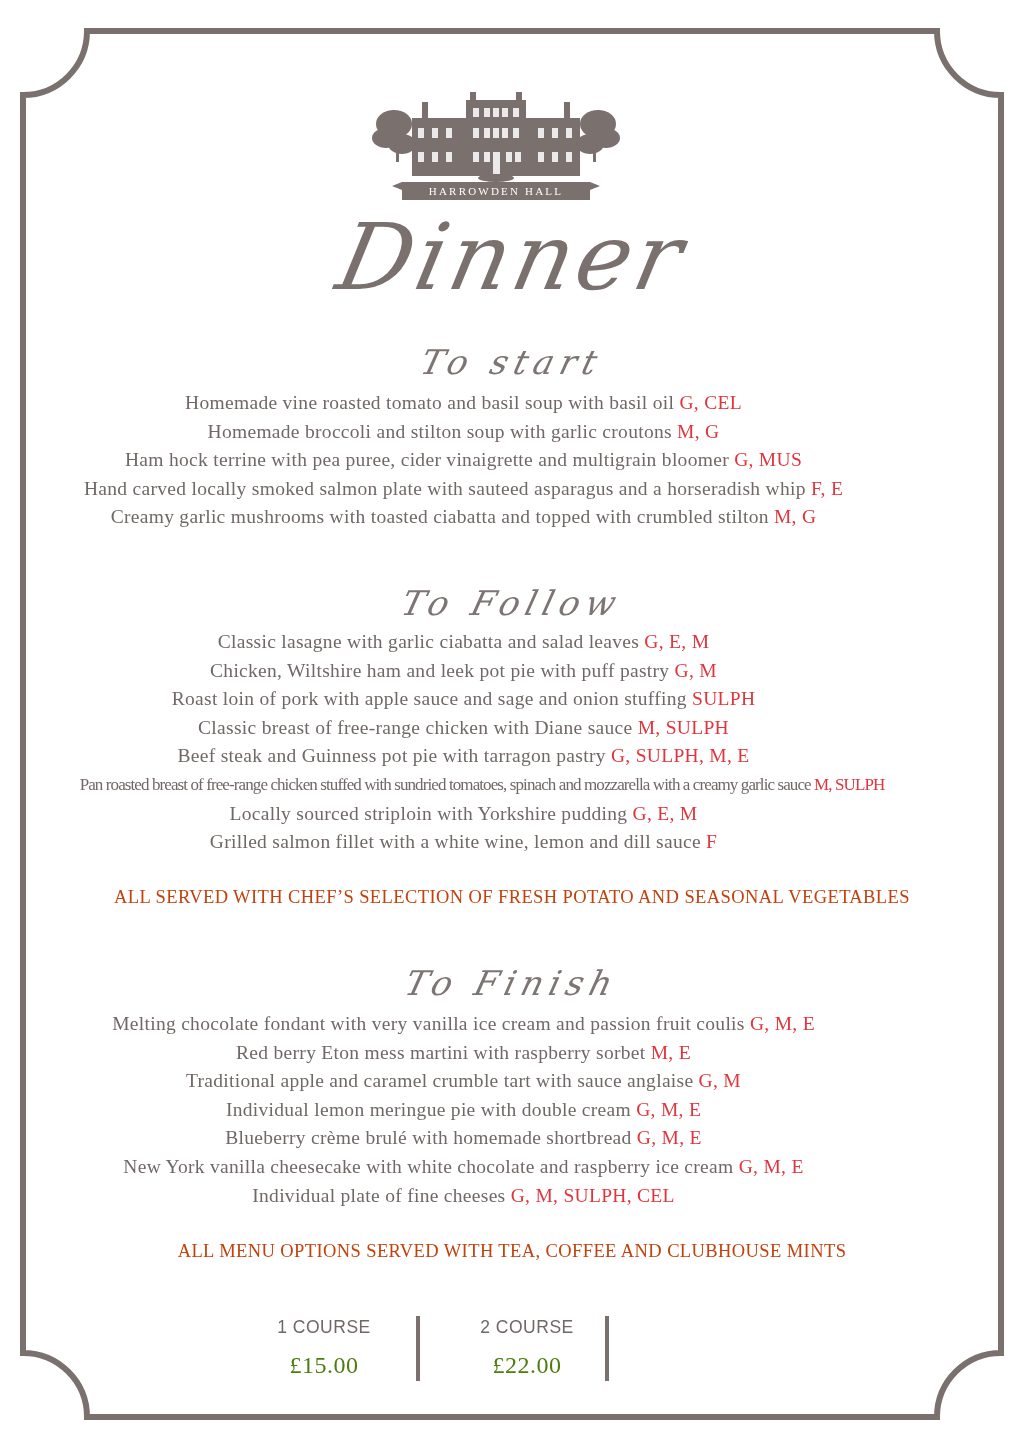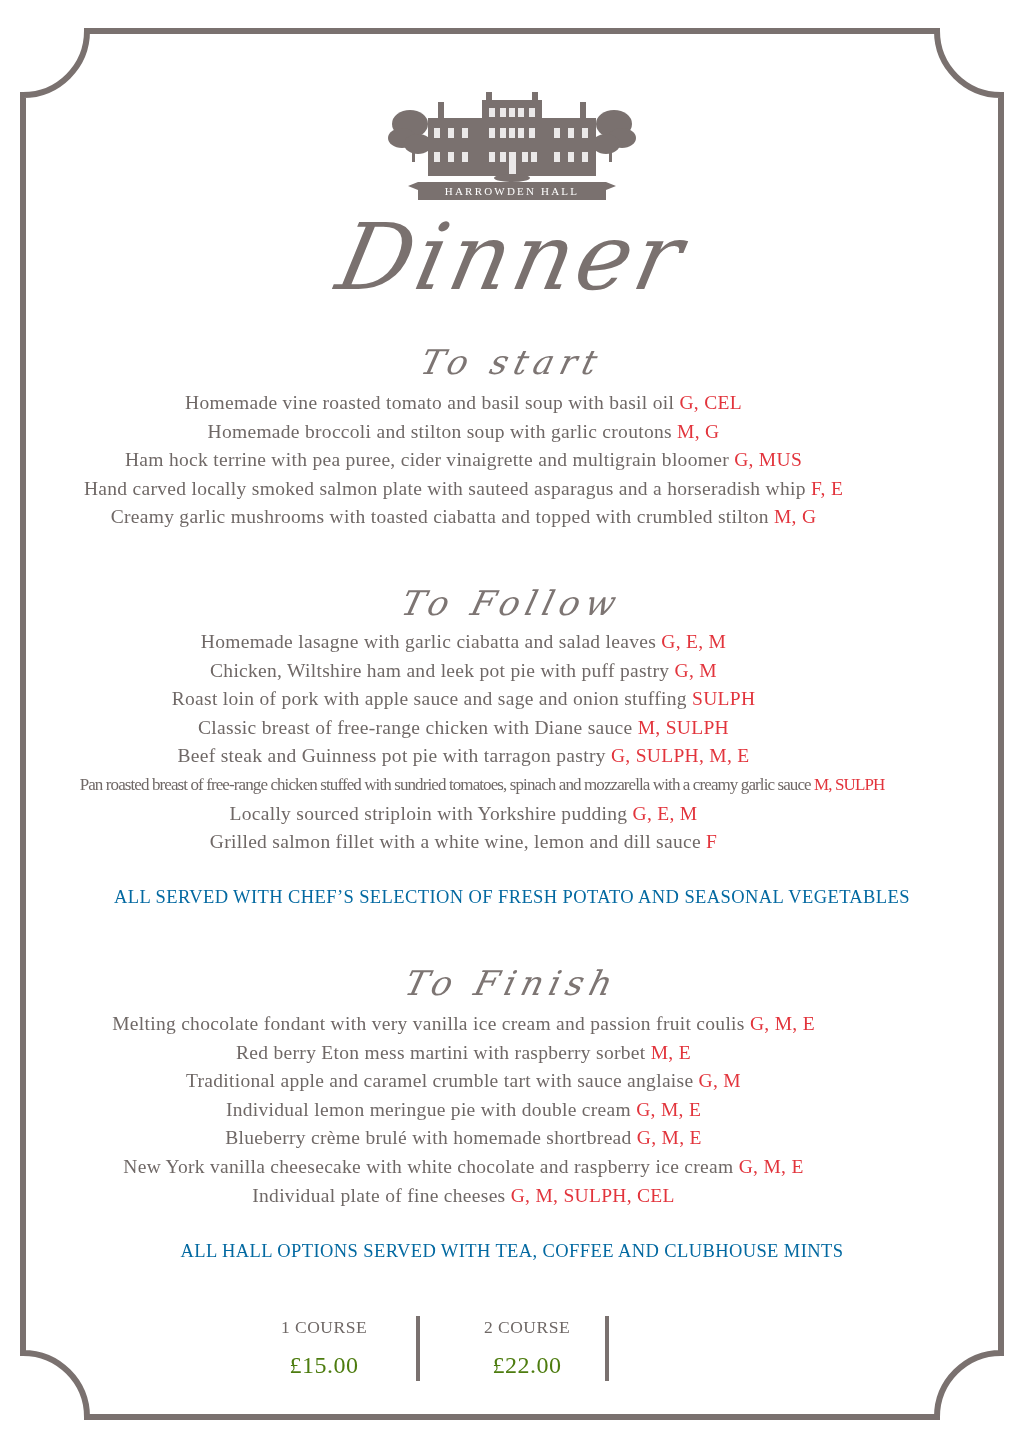--- a/index.html
+++ b/index.html
@@ -1,18 +1,18 @@
 <!DOCTYPE html>
 <html><head>
 <meta charset="utf-8">
 <style>
   html, body { margin: 0; padding: 0; background: #ffffff; }
   body { width: 1024px; height: 1449px; position: relative; overflow: hidden; }
   .frame { position: absolute; left: 0; top: 0; width: 1024px; height: 1449px; pointer-events: none; }
-  .logo { position: absolute; left: 388px; top: 82px; width: 248px; height: 122px; }
+  .logo { position: absolute; left: 372px; top: 82px; width: 248px; height: 122px; }
   .title {
     position: absolute; left: 0; width: 1024px; top: 212px; text-align: center;
     font-family: "DejaVu Serif", serif; font-style: italic; font-size: 92px;
     color: #7a716f; letter-spacing: 4px; line-height: 1;
     transform: skewX(-12deg);
   }
   .section-heading {
     position: absolute; left: 0; width: 1024px; text-align: center;
     font-family: "DejaVu Serif", serif; font-style: italic; font-size: 34px;
     color: #7d7573; letter-spacing: 6px; line-height: 1; font-weight: 300;
@@ -20,26 +20,26 @@
   }
   .items { position: absolute; left: 0; width: 927px; text-align: center; }
   .item {
     font-family: "Liberation Serif", serif; font-size: 19.5px; color: #6f6866;
     height: 28.6px; line-height: 28.6px; white-space: nowrap; letter-spacing: 0.3px;
   }
   .item.condensed { font-size: 17px; letter-spacing: -0.9px; padding-left: 37px; }
   .allergens { color: #e2343c; }
   .note {
     position: absolute; left: 0; width: 1024px; text-align: center;
-    font-family: "Liberation Serif", serif; font-size: 18.5px; color: #0369a1;
+    font-family: "Liberation Serif", serif; font-size: 18.5px; color: #c2410c;
     letter-spacing: 0.4px; line-height: 1;
   }
   .prices { position: absolute; left: 0; top: 1316px; width: 1024px; height: 70px; }
   .price-col { position: absolute; top: 0; width: 160px; text-align: center; }
-  .price-label { font-family: Liberation Serif, serif; font-size: 17.5px; color: #6f6866; letter-spacing: 0.5px; line-height: 22px; }
+  .price-label { font-family: Liberation Sans, sans-serif; font-size: 17.5px; color: #6f6866; letter-spacing: 0.5px; line-height: 22px; }
   .price-value { font-family: "Liberation Serif", serif; font-size: 24px; color: #4d7c0f; margin-top: 14px; letter-spacing: 0.5px; }
   .price-divider { position: absolute; top: 0; width: 4px; height: 65px; background: #7a716f; }
 </style>
 </head>
 <body>
 
 <svg class="frame" viewBox="0 0 1024 1449" xmlns="http://www.w3.org/2000/svg">
   <path d="M 87 31 L 937 31 A 64 64 0 0 0 1001 95 L 1001 1353 A 64 64 0 0 0 937 1417 L 87 1417 A 64 64 0 0 0 23 1353 L 23 95 A 64 64 0 0 0 87 31 Z" fill="none" stroke="#7a716f" stroke-width="6"></path>
 </svg>
 
@@ -112,42 +112,42 @@
 <div class="items" style="top:389px;">
   <div class="item"><span>Homemade vine roasted tomato and basil soup with basil oil</span> <span class="allergens">G, CEL</span></div>
   <div class="item"><span>Homemade broccoli and stilton soup with garlic croutons</span> <span class="allergens">M, G</span></div>
   <div class="item"><span>Ham hock terrine with pea puree, cider vinaigrette and multigrain bloomer</span> <span class="allergens">G, MUS</span></div>
   <div class="item"><span>Hand carved locally smoked salmon plate with sauteed asparagus and a horseradish whip</span> <span class="allergens">F, E</span></div>
   <div class="item"><span>Creamy garlic mushrooms with toasted ciabatta and topped with crumbled stilton</span> <span class="allergens">M, G</span></div>
 </div>
 
 <div class="section-heading" style="top:586px;">To Follow</div>
 <div class="items" style="top:628px;">
-  <div class="item"><span>Homemade lasagne with garlic ciabatta and salad leaves</span> <span class="allergens">G, E, M</span></div>
+  <div class="item"><span>Classic lasagne with garlic ciabatta and salad leaves</span> <span class="allergens">G, E, M</span></div>
   <div class="item"><span>Chicken, Wiltshire ham and leek pot pie with puff pastry</span> <span class="allergens">G, M</span></div>
   <div class="item"><span>Roast loin of pork with apple sauce and sage and onion stuffing</span> <span class="allergens">SULPH</span></div>
   <div class="item"><span>Classic breast of free-range chicken with Diane sauce</span> <span class="allergens">M, SULPH</span></div>
   <div class="item"><span>Beef steak and Guinness pot pie with tarragon pastry</span> <span class="allergens">G, SULPH, M, E</span></div>
   <div class="item condensed"><span>Pan roasted breast of free-range chicken stuffed with sundried tomatoes, spinach and mozzarella with a creamy garlic sauce</span> <span class="allergens">M, SULPH</span></div>
   <div class="item"><span>Locally sourced striploin with Yorkshire pudding</span> <span class="allergens">G, E, M</span></div>
   <div class="item"><span>Grilled salmon fillet with a white wine, lemon and dill sauce</span> <span class="allergens">F</span></div>
 </div>
 <div class="note" style="top:888px;">ALL SERVED WITH CHEF’S SELECTION OF FRESH POTATO AND SEASONAL VEGETABLES</div>
 
 <div class="section-heading" style="top:966px;">To Finish</div>
 <div class="items" style="top:1010px;">
   <div class="item"><span>Melting chocolate fondant with very vanilla ice cream and passion fruit coulis</span> <span class="allergens">G, M, E</span></div>
   <div class="item"><span>Red berry Eton mess martini with raspberry sorbet</span> <span class="allergens">M, E</span></div>
   <div class="item"><span>Traditional apple and caramel crumble tart with sauce anglaise</span> <span class="allergens">G, M</span></div>
   <div class="item"><span>Individual lemon meringue pie with double cream</span> <span class="allergens">G, M, E</span></div>
   <div class="item"><span>Blueberry crème brulé with homemade shortbread</span> <span class="allergens">G, M, E</span></div>
   <div class="item"><span>New York vanilla cheesecake with white chocolate and raspberry ice cream</span> <span class="allergens">G, M, E</span></div>
   <div class="item"><span>Individual plate of fine cheeses</span> <span class="allergens">G, M, SULPH, CEL</span></div>
 </div>
-<div class="note" style="top:1242px;">ALL HALL OPTIONS SERVED WITH TEA, COFFEE AND CLUBHOUSE MINTS</div>
+<div class="note" style="top:1242px;">ALL MENU OPTIONS SERVED WITH TEA, COFFEE AND CLUBHOUSE MINTS</div>
 
 <div class="prices">
   <div class="price-col" style="left:244px;">
     <div class="price-label">1 COURSE</div>
     <div class="price-value">£15.00</div>
   </div>
   <div class="price-divider" style="left:416px;"></div>
   <div class="price-col" style="left:447px;">
     <div class="price-label">2 COURSE</div>
     <div class="price-value">£22.00</div>

